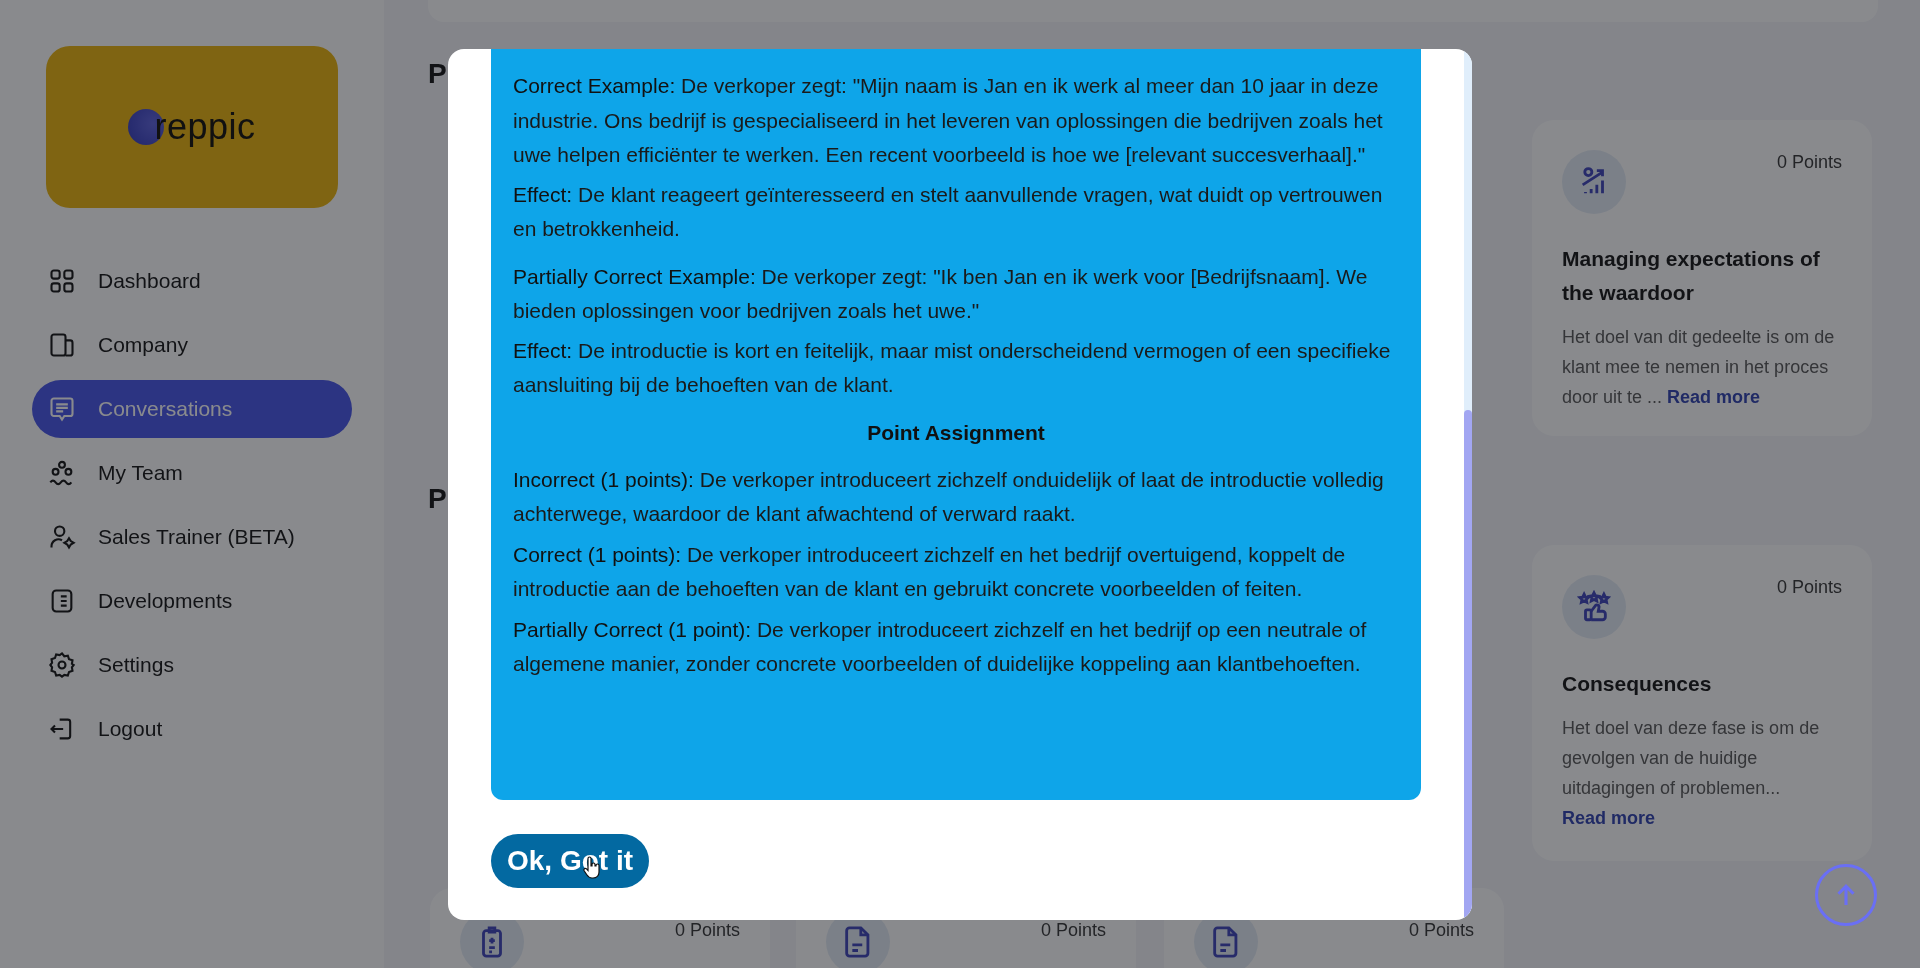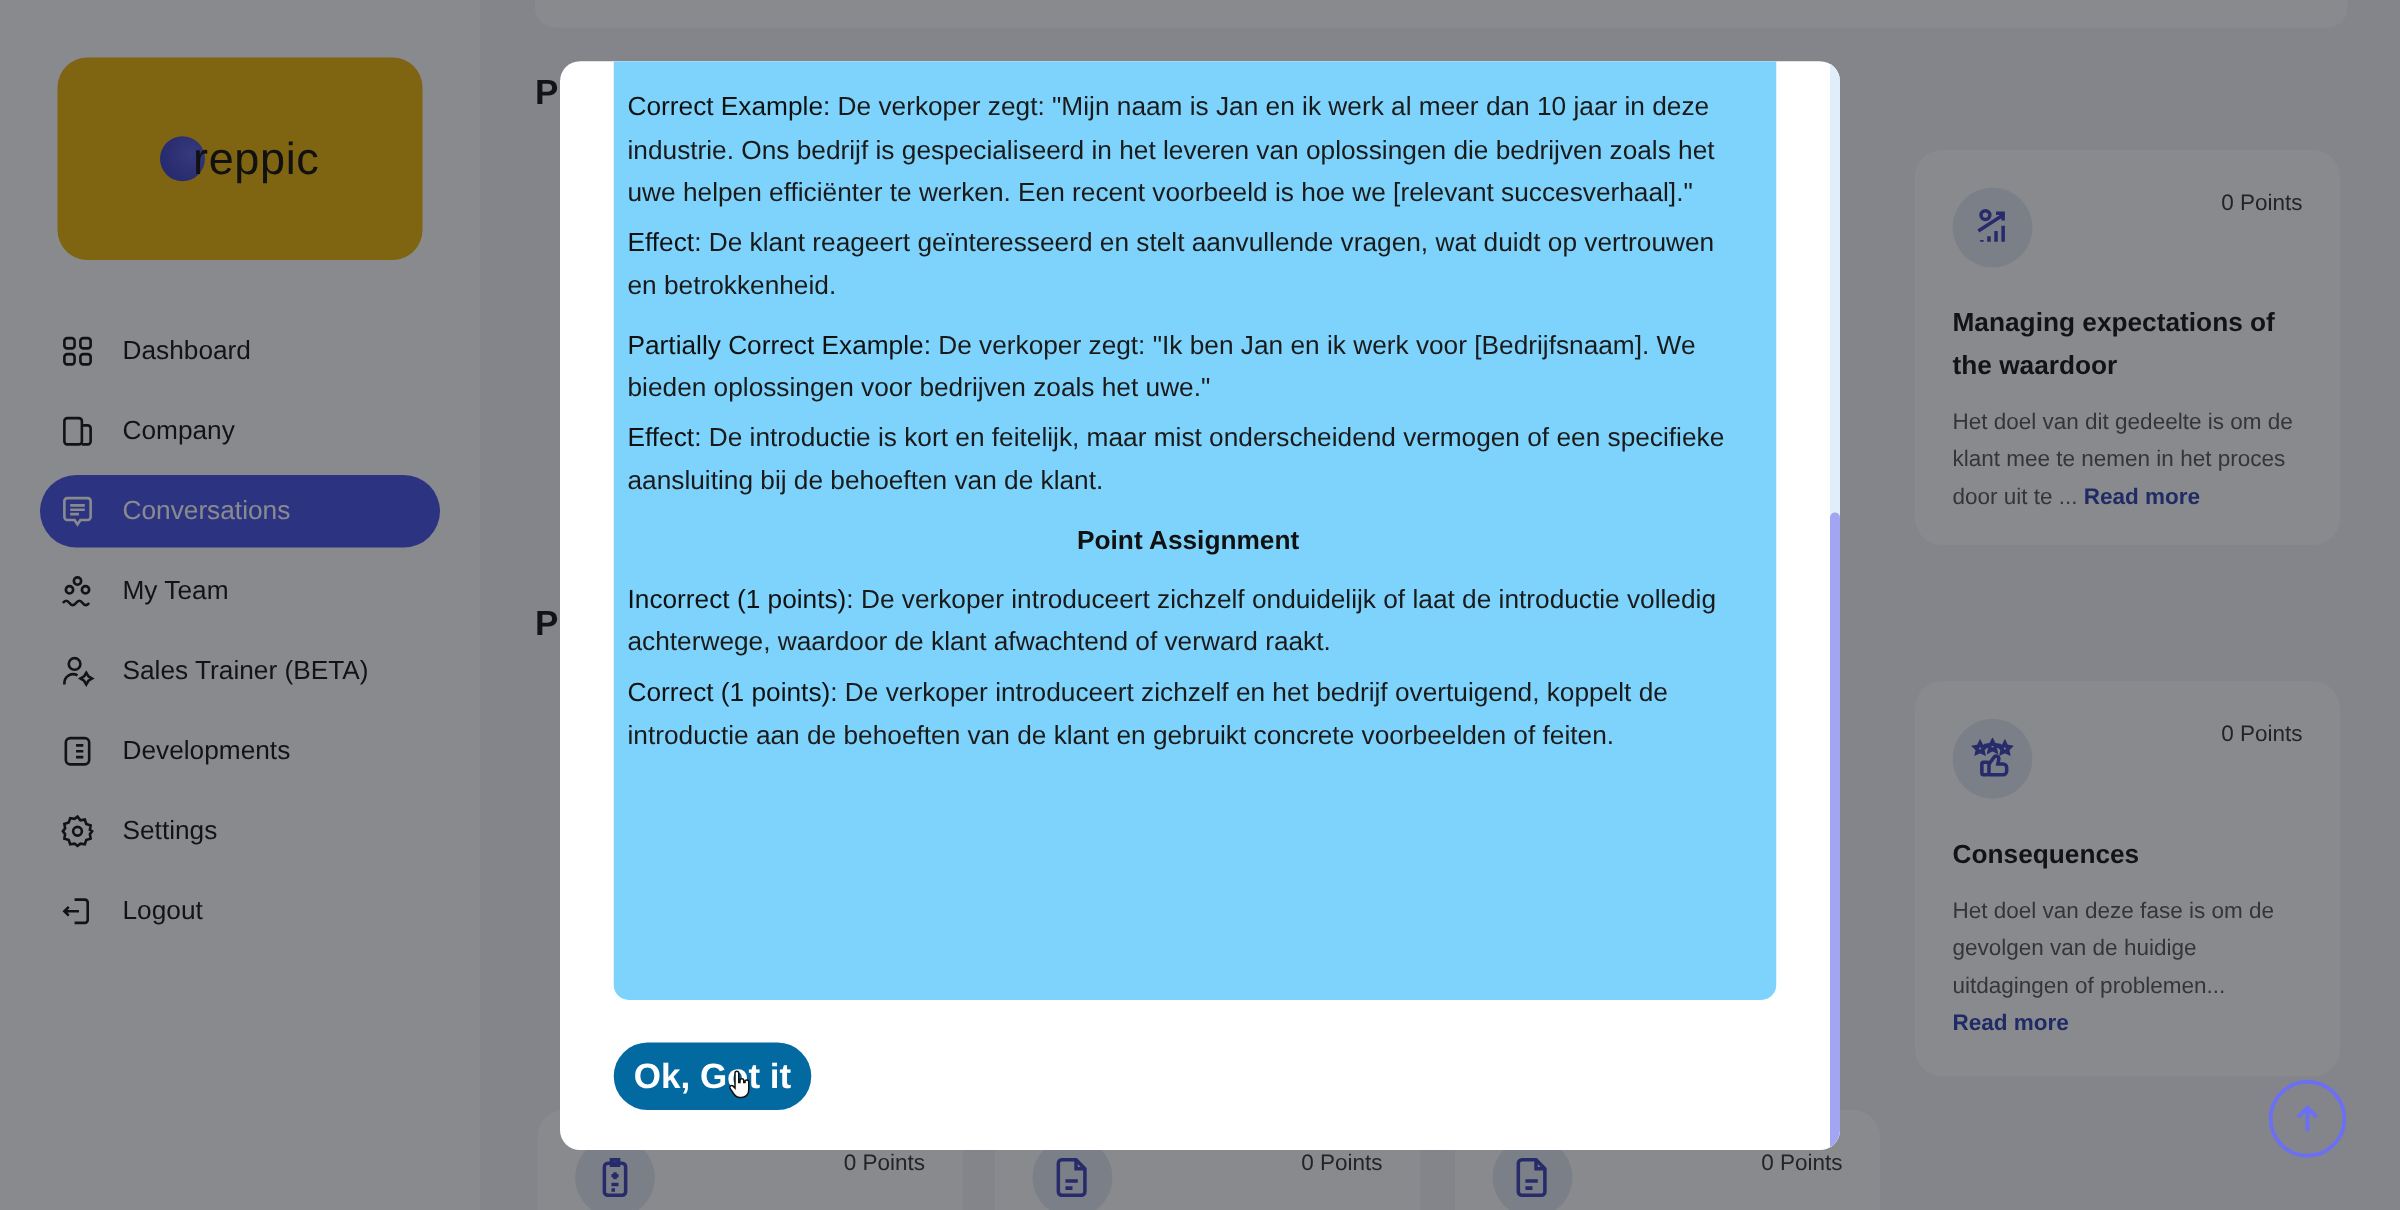--- a/index.html
+++ b/index.html
@@ -35,21 +35,21 @@
   .mini-card { position: absolute; width: 340px; height: 80px; background: #fff; border-radius: 22px 22px 0 0; }
   .mini-card .card-icon { position: absolute; left: 30px; top: 22px; width: 64px; height: 64px; }
   .mini-card .card-points { top: 32px; }
 
   
   .overlay { position: absolute; left: 0; top: 0; width: 1920px; height: 968px; background: rgba(20, 22, 28, 0.5); }
 
   
   .modal { position: absolute; left: 448px; top: 49px; width: 1024px; height: 871px; background: #ffffff; border-radius: 16px; overflow: hidden; }
   .modal-scroll { position: absolute; left: 0; top: 0; width: 1016px; height: 871px; overflow: hidden; }
-  .content-box { position: absolute; left: 43px; top: -20px; width: 930px; height: 771px; background: #7dd3fc; border-radius: 0 0 12px 12px; padding: 40px 22px 0 11px; }
+  .content-box { position: absolute; left: 43px; top: -20px; width: 930px; height: 771px; background: #0ea5e9; border-radius: 0 0 12px 12px; padding: 40px 22px 0 22px; }
   .para { font-size: 21px; line-height: 34.5px; color: #1a1a1a; margin-bottom: 5px; }
   .para.gap { margin-top: 13px; }
   .para .lbl { color: #111; }
   .sub-heading { font-size: 21px; line-height: 34px; color: #111; margin-top: 13px; margin-bottom: 13px; text-align: center; }
 
   .ok-btn { position: absolute; left: 43px; top: 785px; width: 158px; height: 54px; border-radius: 27px; background: #0369a1; color: #fff; font-size: 28px; font-weight: bold; display: flex; align-items: center; justify-content: center; border: none; cursor: pointer; }
 
   .cursor { position: absolute; left: 582px; top: 856px; width: 20px; height: 24px; }
 
   .modal-scrollbar { position: absolute; left: 1016px; top: 0; width: 8px; height: 871px; background: #e0eefb; border-radius: 4px; }
@@ -244,20 +244,23 @@
       </p>
 
       <h3 class="sub-heading">Point Assignment</h3>
 
       <p class="para">
         <span class="lbl">Incorrect (1 points):</span><span> De verkoper introduceert zichzelf onduidelijk of laat de introductie volledig achterwege, waardoor de klant afwachtend of verward raakt.</span>
       </p>
       <p class="para gap" style="margin-top:6px;">
         <span class="lbl">Correct (1 points):</span><span> De verkoper introduceert zichzelf en het bedrijf overtuigend, koppelt de introductie aan de behoeften van de klant en gebruikt concrete voorbeelden of feiten.</span>
       </p>
+      <p class="para gap" style="margin-top:6px;">
+        <span class="lbl">Partially Correct (1 point):</span><span> De verkoper introduceert zichzelf en het bedrijf op een neutrale of algemene manier, zonder concrete voorbeelden of duidelijke koppeling aan klantbehoeften.</span>
+      </p>
     </div>
 
     <button class="ok-btn">Ok, Got it</button>
   </div>
 
   <div class="modal-scrollbar">
     <div class="modal-scrollbar-thumb"></div>
   </div>
 </div>
 

